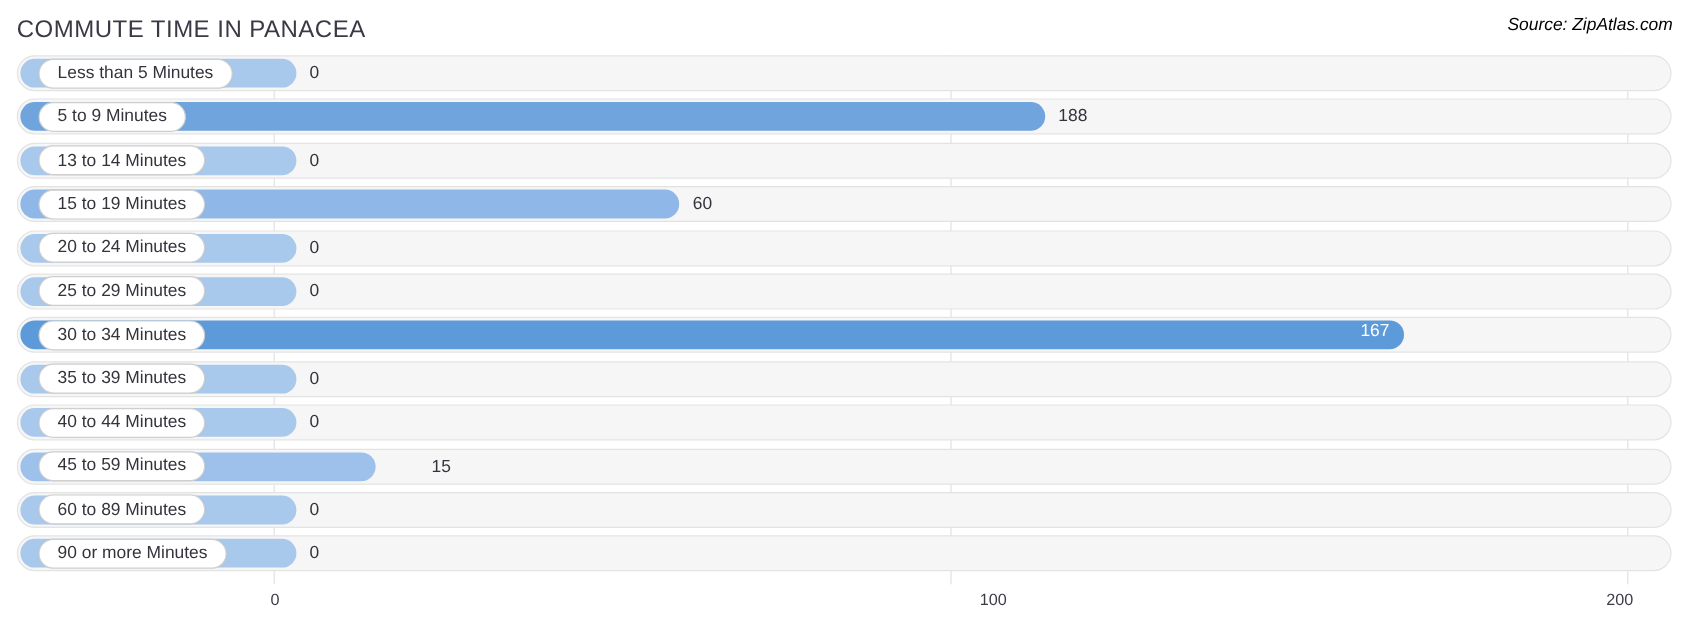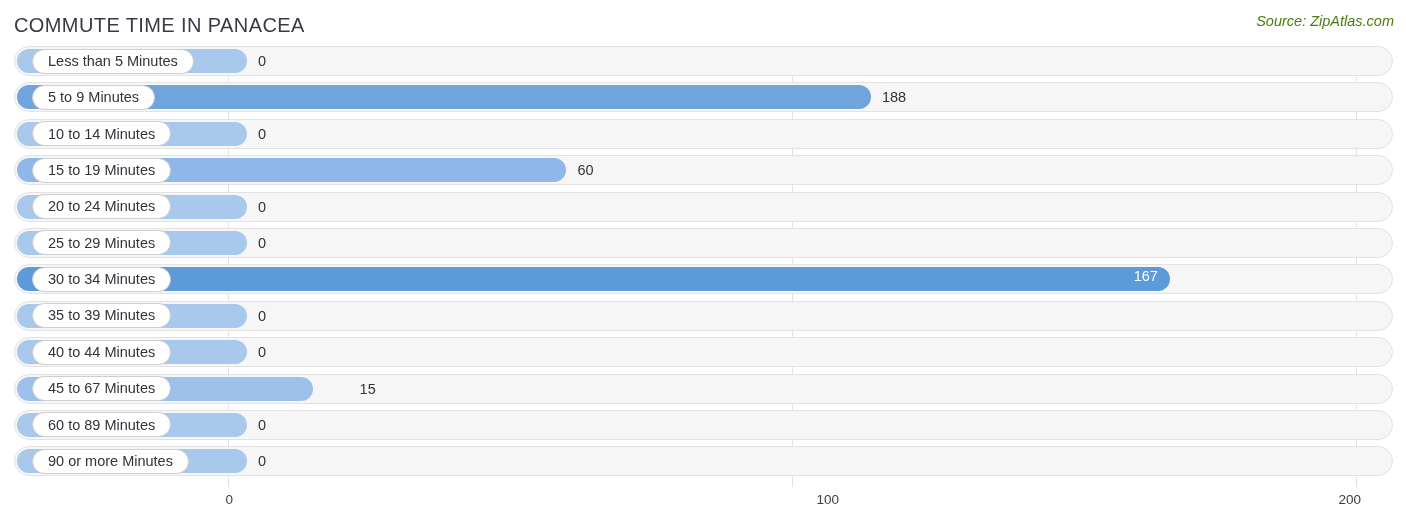--- a/index.html
+++ b/index.html
@@ -30,21 +30,21 @@
     color: #3a3a46;
     font-weight: 400;
     white-space: nowrap;
   }
   .chart-source {
     position: absolute;
     right: 12px;
     top: 13px;
     font-size: 14.5px;
     font-style: italic;
-    color: #4d7c0f;
+    color: #000000;
     white-space: nowrap;
   }
 
   
   .plot {
     position: absolute;
     left: 0;
     top: 46px;
     width: 1406px;
     height: 440px;
@@ -191,21 +191,21 @@
         <div class="bar" style="width: 853.96px; background: rgb(111, 164, 221);"></div>
         <div class="label-pill">
           <span>5 to 9 Minutes</span>
         </div>
         <div class="value-out" style="left: 881.96px;">188</div>
       </div>
       <div class="row">
         <div class="track"></div>
         <div class="bar" style="width: 230px; background: rgb(168, 200, 236);"></div>
         <div class="label-pill">
-          <span>10 to 14 Minutes</span>
+          <span>13 to 14 Minutes</span>
         </div>
         <div class="value-out" style="left: 258px;">0</div>
       </div>
       <div class="row">
         <div class="track"></div>
         <div class="bar" style="width: 549.4px; background: rgb(143, 184, 232);"></div>
         <div class="label-pill">
           <span>15 to 19 Minutes</span>
         </div>
         <div class="value-out" style="left: 577.4px;">60</div>
@@ -247,21 +247,21 @@
         <div class="bar" style="width: 230px; background: rgb(168, 200, 236);"></div>
         <div class="label-pill">
           <span>40 to 44 Minutes</span>
         </div>
         <div class="value-out" style="left: 258px;">0</div>
       </div>
       <div class="row">
         <div class="track"></div>
         <div class="bar" style="width: 295.6px; background: rgb(157, 193, 234);"></div>
         <div class="label-pill">
-          <span>45 to 67 Minutes</span>
+          <span>45 to 59 Minutes</span>
         </div>
         <div class="value-out" style="left: 323.6px; margin-left: 36px;">15</div>
       </div>
       <div class="row">
         <div class="track"></div>
         <div class="bar" style="width: 230px; background: rgb(168, 200, 236);"></div>
         <div class="label-pill">
           <span>60 to 89 Minutes</span>
         </div>
         <div class="value-out" style="left: 258px;">0</div>

